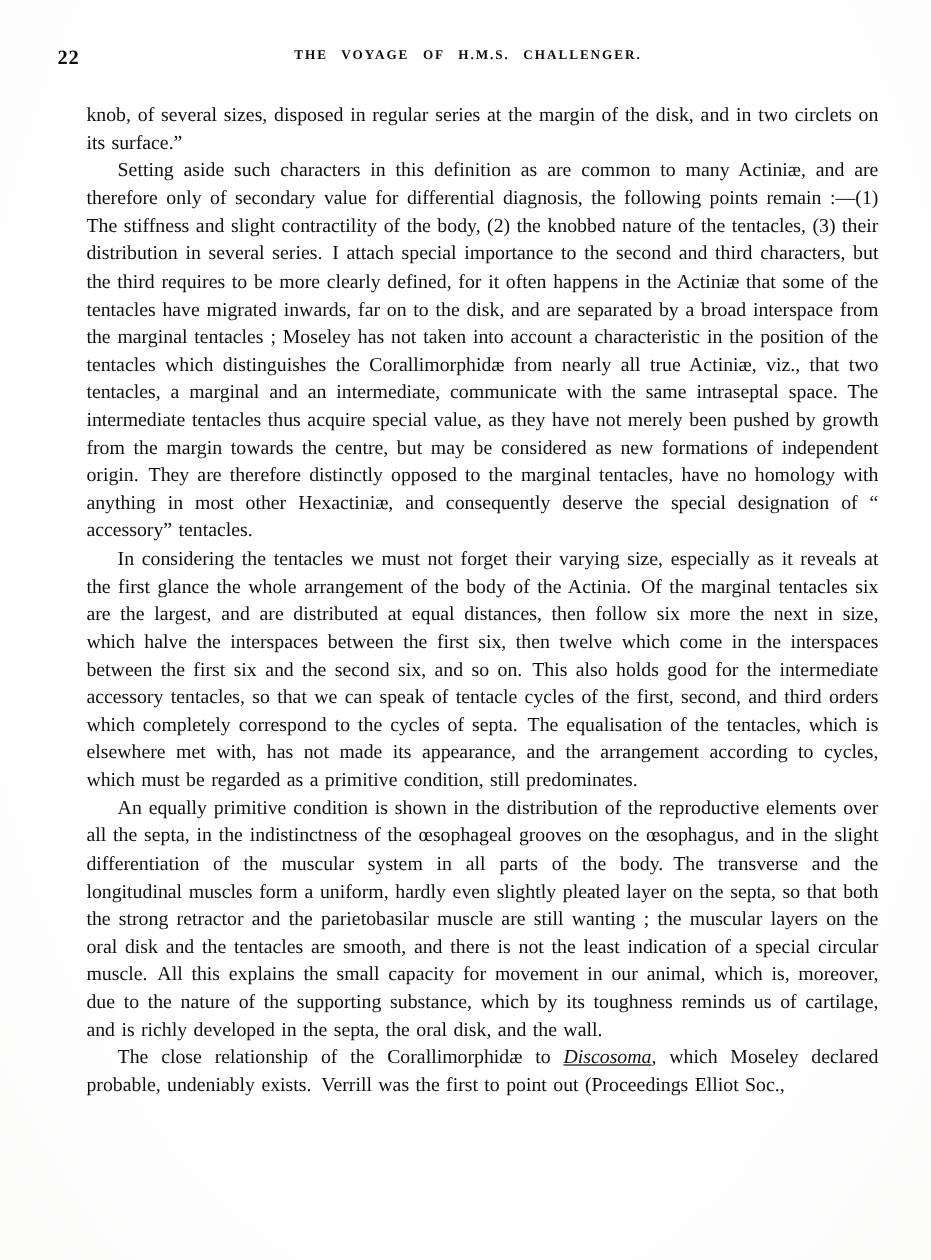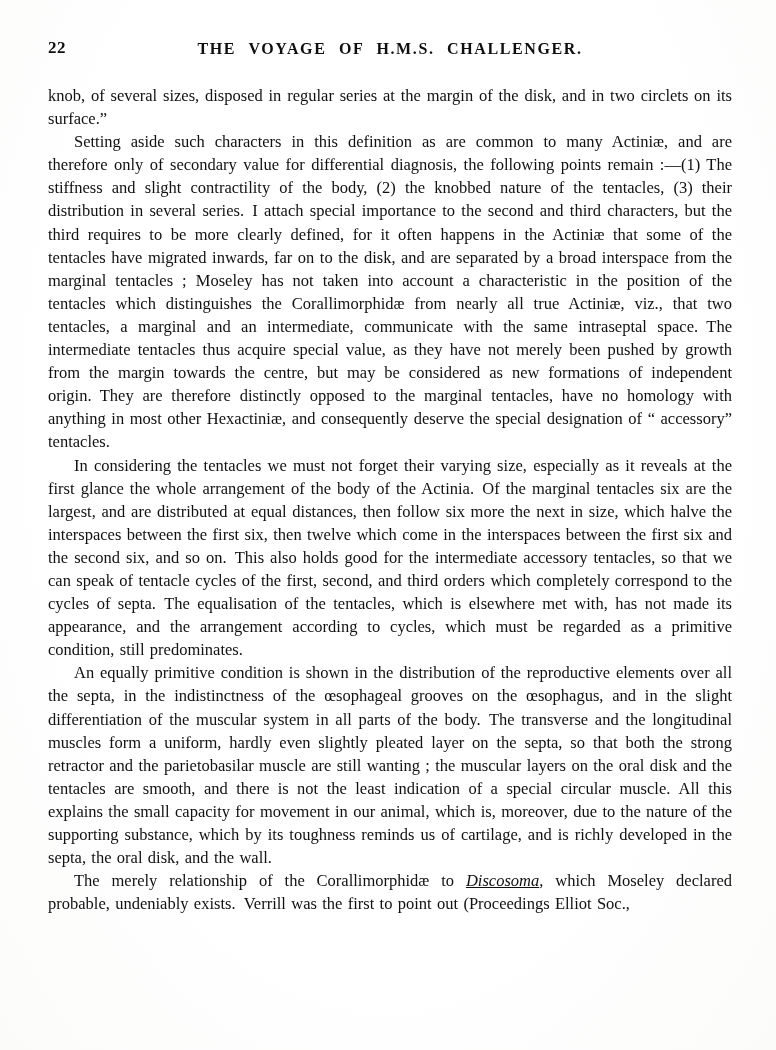--- a/index.html
+++ b/index.html
@@ -25,36 +25,37 @@
   .page-number {
     position: absolute;
     left: 0;
     top: 0;
     font-size: 17px;
     font-weight: bold;
     letter-spacing: 0.5px;
   }
   .running-title {
     text-align: center;
-    font-size: 16px;
+    font-size: 11px;
     font-weight: bold;
     letter-spacing: 1.6px;
     word-spacing: 7px;
     padding-top: 2px;
     white-space: nowrap;
   }
   .text-block {
     width: 684px;
   }
   .text-block p {
     font-size: 16.5px;
     line-height: 23.1px;
     text-align: justify;
     word-spacing: 1.2px;
     color: #101010;
+    margin-left: 24px;
   }
   .text-block p.indent { text-indent: 26px; }
   .italic { font-style: italic; text-decoration: underline; }
 </style>
 </head>
 <body>
 
 <div class="page">
 
   <div class="page-header">
@@ -65,17 +66,17 @@
   <div class="text-block">
 
     <p>knob, of several sizes, disposed in regular series at the margin of the disk, and in two circlets on its surface.”</p>
 
     <p class="indent">Setting aside such characters in this definition as are common to many Actiniæ, and are therefore only of secondary value for differential diagnosis, the following points remain :—(1) The stiffness and slight contractility of the body, (2) the knobbed nature of the tentacles, (3) their distribution in several series. I attach special importance to the second and third characters, but the third requires to be more clearly defined, for it often happens in the Actiniæ that some of the tentacles have migrated inwards, far on to the disk, and are separated by a broad interspace from the marginal tentacles ; Moseley has not taken into account a characteristic in the position of the tentacles which distinguishes the Corallimorphidæ from nearly all true Actiniæ, viz., that two tentacles, a marginal and an intermediate, communicate with the same intraseptal space. The intermediate tentacles thus acquire special value, as they have not merely been pushed by growth from the margin towards the centre, but may be considered as new formations of independent origin. They are therefore distinctly opposed to the marginal tentacles, have no homology with anything in most other Hexactiniæ, and consequently deserve the special designation of “ accessory” tentacles.</p>
 
     <p class="indent">In considering the tentacles we must not forget their varying size, especially as it reveals at the first glance the whole arrangement of the body of the Actinia. Of the marginal tentacles six are the largest, and are distributed at equal distances, then follow six more the next in size, which halve the interspaces between the first six, then twelve which come in the interspaces between the first six and the second six, and so on. This also holds good for the intermediate accessory tentacles, so that we can speak of tentacle cycles of the first, second, and third orders which completely correspond to the cycles of septa. The equalisation of the tentacles, which is elsewhere met with, has not made its appearance, and the arrangement according to cycles, which must be regarded as a primitive condition, still predominates.</p>
 
     <p class="indent">An equally primitive condition is shown in the distribution of the reproductive elements over all the septa, in the indistinctness of the œsophageal grooves on the œsophagus, and in the slight differentiation of the muscular system in all parts of the body. The transverse and the longitudinal muscles form a uniform, hardly even slightly pleated layer on the septa, so that both the strong retractor and the parietobasilar muscle are still wanting ; the muscular layers on the oral disk and the tentacles are smooth, and there is not the least indication of a special circular muscle. All this explains the small capacity for movement in our animal, which is, moreover, due to the nature of the supporting substance, which by its toughness reminds us of cartilage, and is richly developed in the septa, the oral disk, and the wall.</p>
 
-    <p class="indent"><span>The merely relationship of the Corallimorphidæ to </span><span class="italic">Discosoma</span><span>, which Moseley declared probable, undeniably exists. Verrill was the first to point out (Proceedings Elliot Soc.,</span></p>
+    <p class="indent"><span>The close relationship of the Corallimorphidæ to </span><span class="italic">Discosoma</span><span>, which Moseley declared probable, undeniably exists. Verrill was the first to point out (Proceedings Elliot Soc.,</span></p>
 
   </div>
 
 </div>
 
 </body></html>

